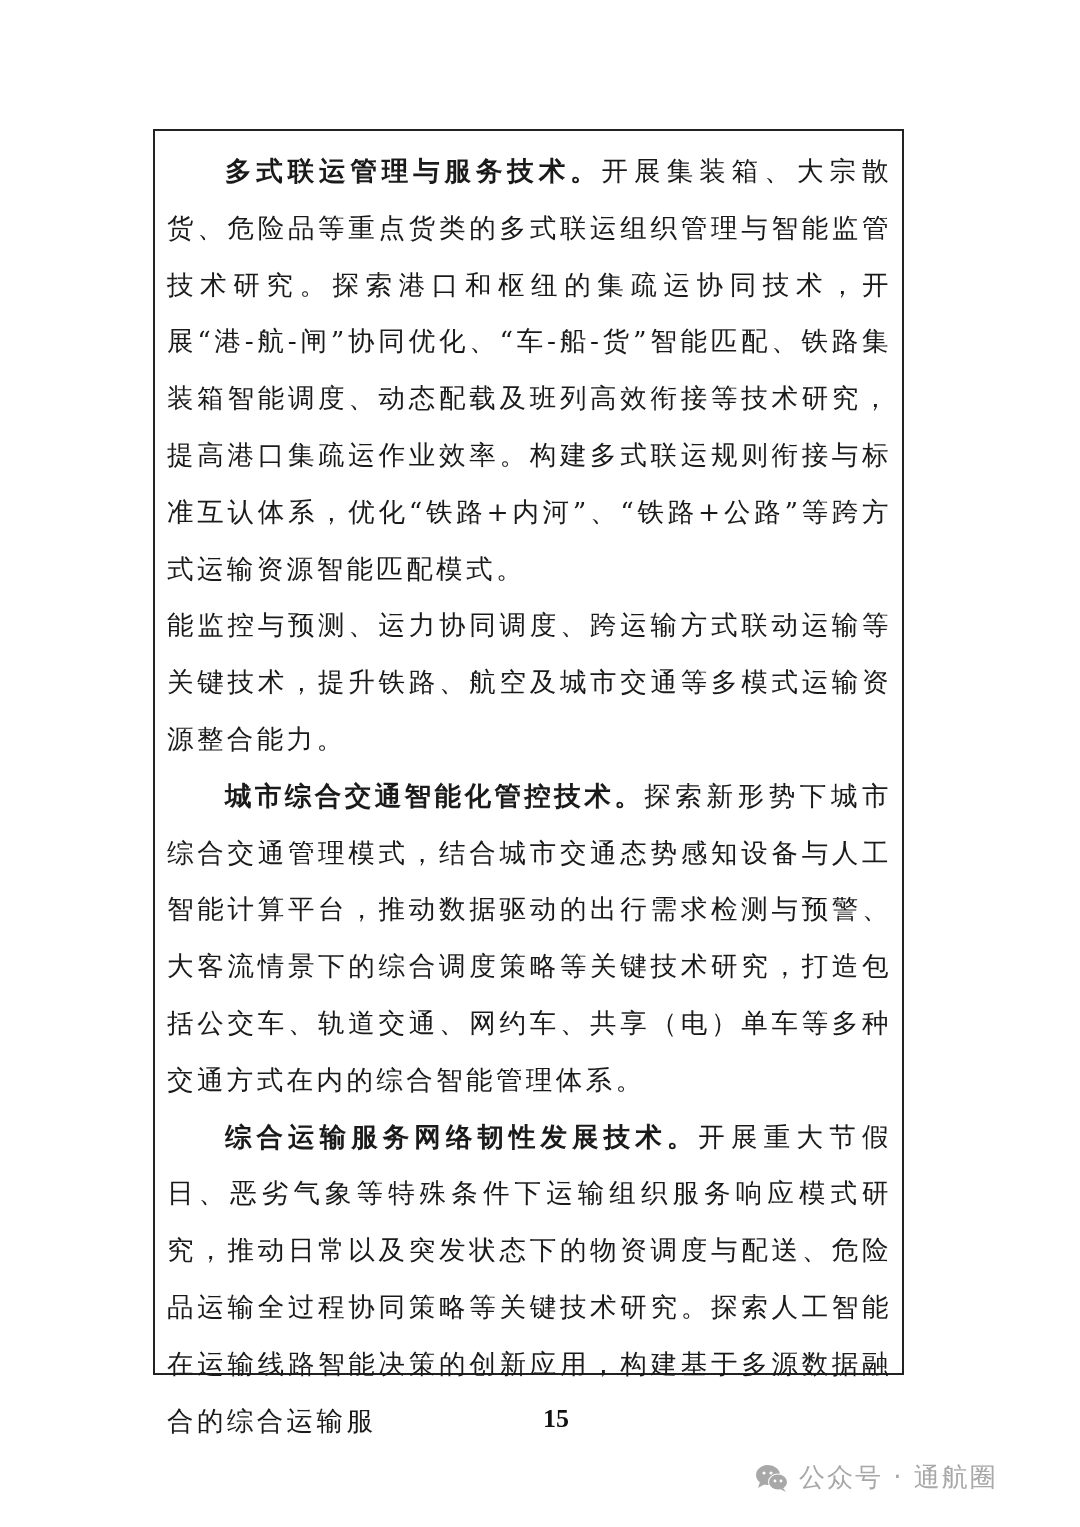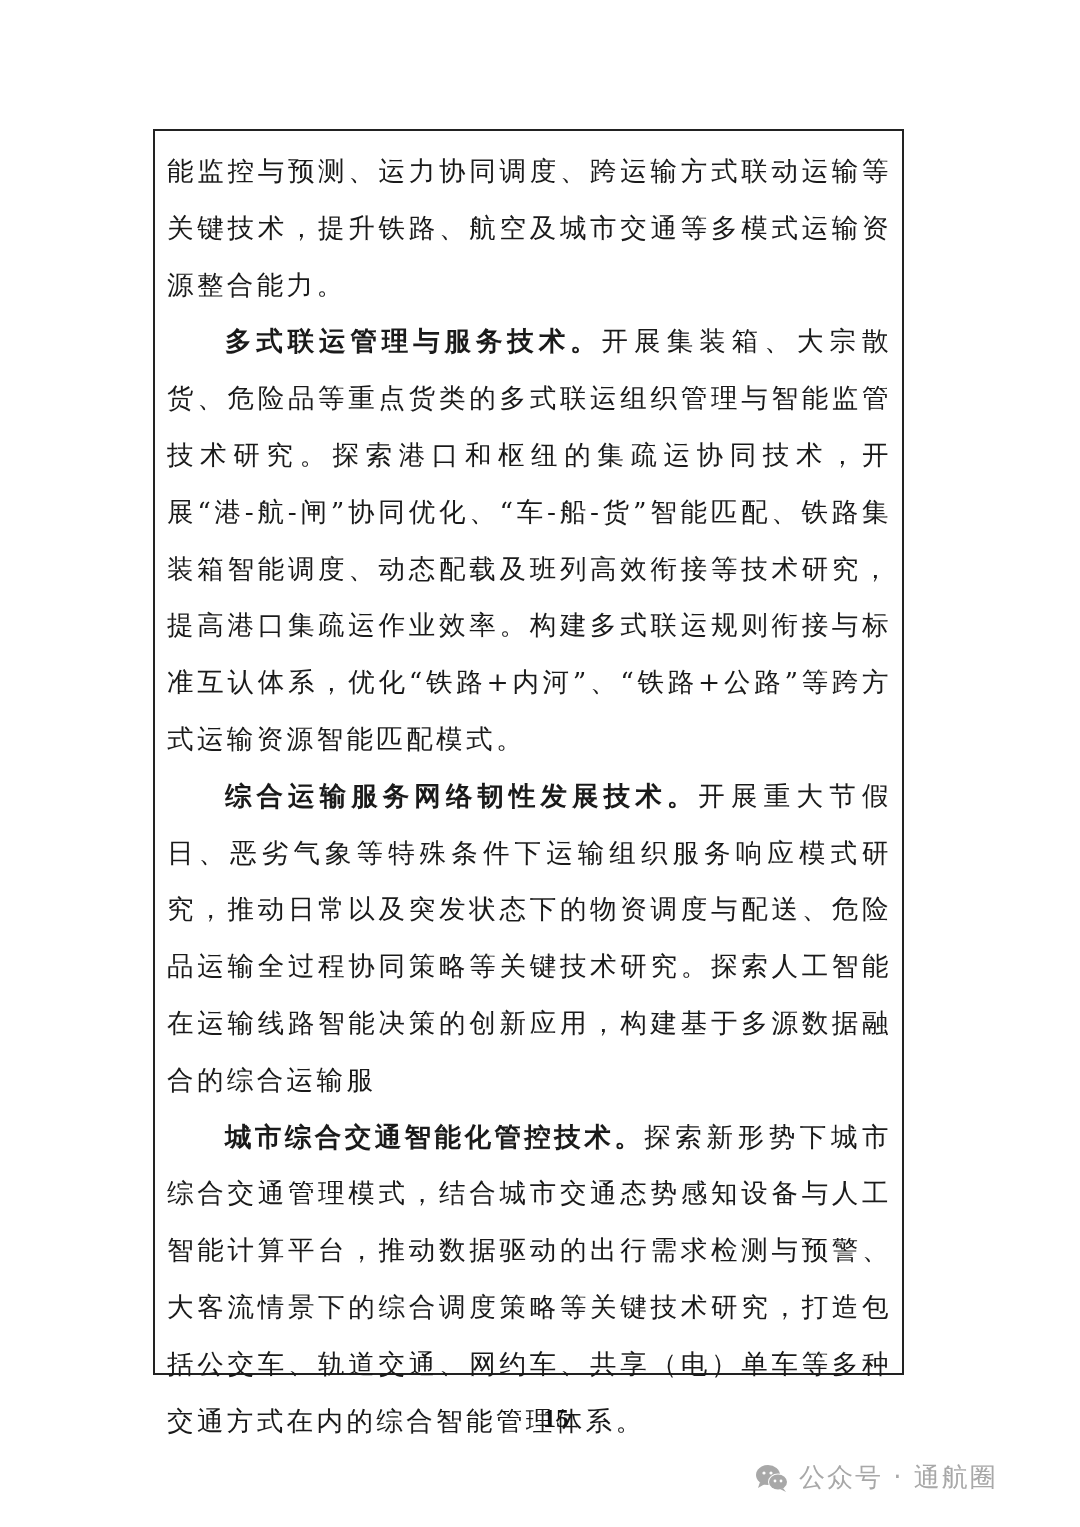--- a/index.html
+++ b/index.html
@@ -25,31 +25,31 @@
     .watermark {
       position: absolute; left: 755px; top: 1460px; display: flex; align-items: center;
       color: #a8a8a8; font-family: "DejaVu Sans", sans-serif; font-size: 26px; letter-spacing: 2px;
     }
     .wechat-icon { width: 34px; height: 30px; margin-right: 10px; }
   </style>
 </head>
 <body>
 
 <div class="page-box">
+  <p class="para indent">
+    <span class="lead">多式联运管理与服务技术。</span><span>开展集装箱、大宗散货、危险品等重点货类的多式联运组织管理与智能监管技术研究。探索港口和枢纽的集疏运协同技术，开展“港-航-闸”协同优化、“车-船-货”智能匹配、铁路集装箱智能调度、动态配载及班列高效衔接等技术研究，提高港口集疏运作业效率。构建多式联运规则衔接与标准互认体系，优化“铁路+内河”、“铁路+公路”等跨方式运输资源智能匹配模式。</span>
+  </p>
   <p class="para">
     <span class="lead"></span><span>能监控与预测、运力协同调度、跨运输方式联动运输等关键技术，提升铁路、航空及城市交通等多模式运输资源整合能力。</span>
   </p>
   <p class="para indent">
-    <span class="lead">多式联运管理与服务技术。</span><span>开展集装箱、大宗散货、危险品等重点货类的多式联运组织管理与智能监管技术研究。探索港口和枢纽的集疏运协同技术，开展“港-航-闸”协同优化、“车-船-货”智能匹配、铁路集装箱智能调度、动态配载及班列高效衔接等技术研究，提高港口集疏运作业效率。构建多式联运规则衔接与标准互认体系，优化“铁路+内河”、“铁路+公路”等跨方式运输资源智能匹配模式。</span>
+    <span class="lead">城市综合交通智能化管控技术。</span><span>探索新形势下城市综合交通管理模式，结合城市交通态势感知设备与人工智能计算平台，推动数据驱动的出行需求检测与预警、大客流情景下的综合调度策略等关键技术研究，打造包括公交车、轨道交通、网约车、共享（电）单车等多种交通方式在内的综合智能管理体系。</span>
   </p>
   <p class="para indent">
     <span class="lead">综合运输服务网络韧性发展技术。</span><span>开展重大节假日、恶劣气象等特殊条件下运输组织服务响应模式研究，推动日常以及突发状态下的物资调度与配送、危险品运输全过程协同策略等关键技术研究。探索人工智能在运输线路智能决策的创新应用，构建基于多源数据融合的综合运输服</span>
-  </p>
-  <p class="para indent">
-    <span class="lead">城市综合交通智能化管控技术。</span><span>探索新形势下城市综合交通管理模式，结合城市交通态势感知设备与人工智能计算平台，推动数据驱动的出行需求检测与预警、大客流情景下的综合调度策略等关键技术研究，打造包括公交车、轨道交通、网约车、共享（电）单车等多种交通方式在内的综合智能管理体系。</span>
   </p>
 </div>
 
 <div class="page-number">15</div>
 
 <div class="watermark">
   <svg class="wechat-icon" viewBox="0 0 34 30">
     <ellipse cx="13" cy="12" rx="12" ry="10" fill="#a8a8a8"></ellipse>
     <path d="M5 19 L3 25 L10 21 Z" fill="#a8a8a8"></path>
     <circle cx="9" cy="10" r="1.6" fill="#fff"></circle>

